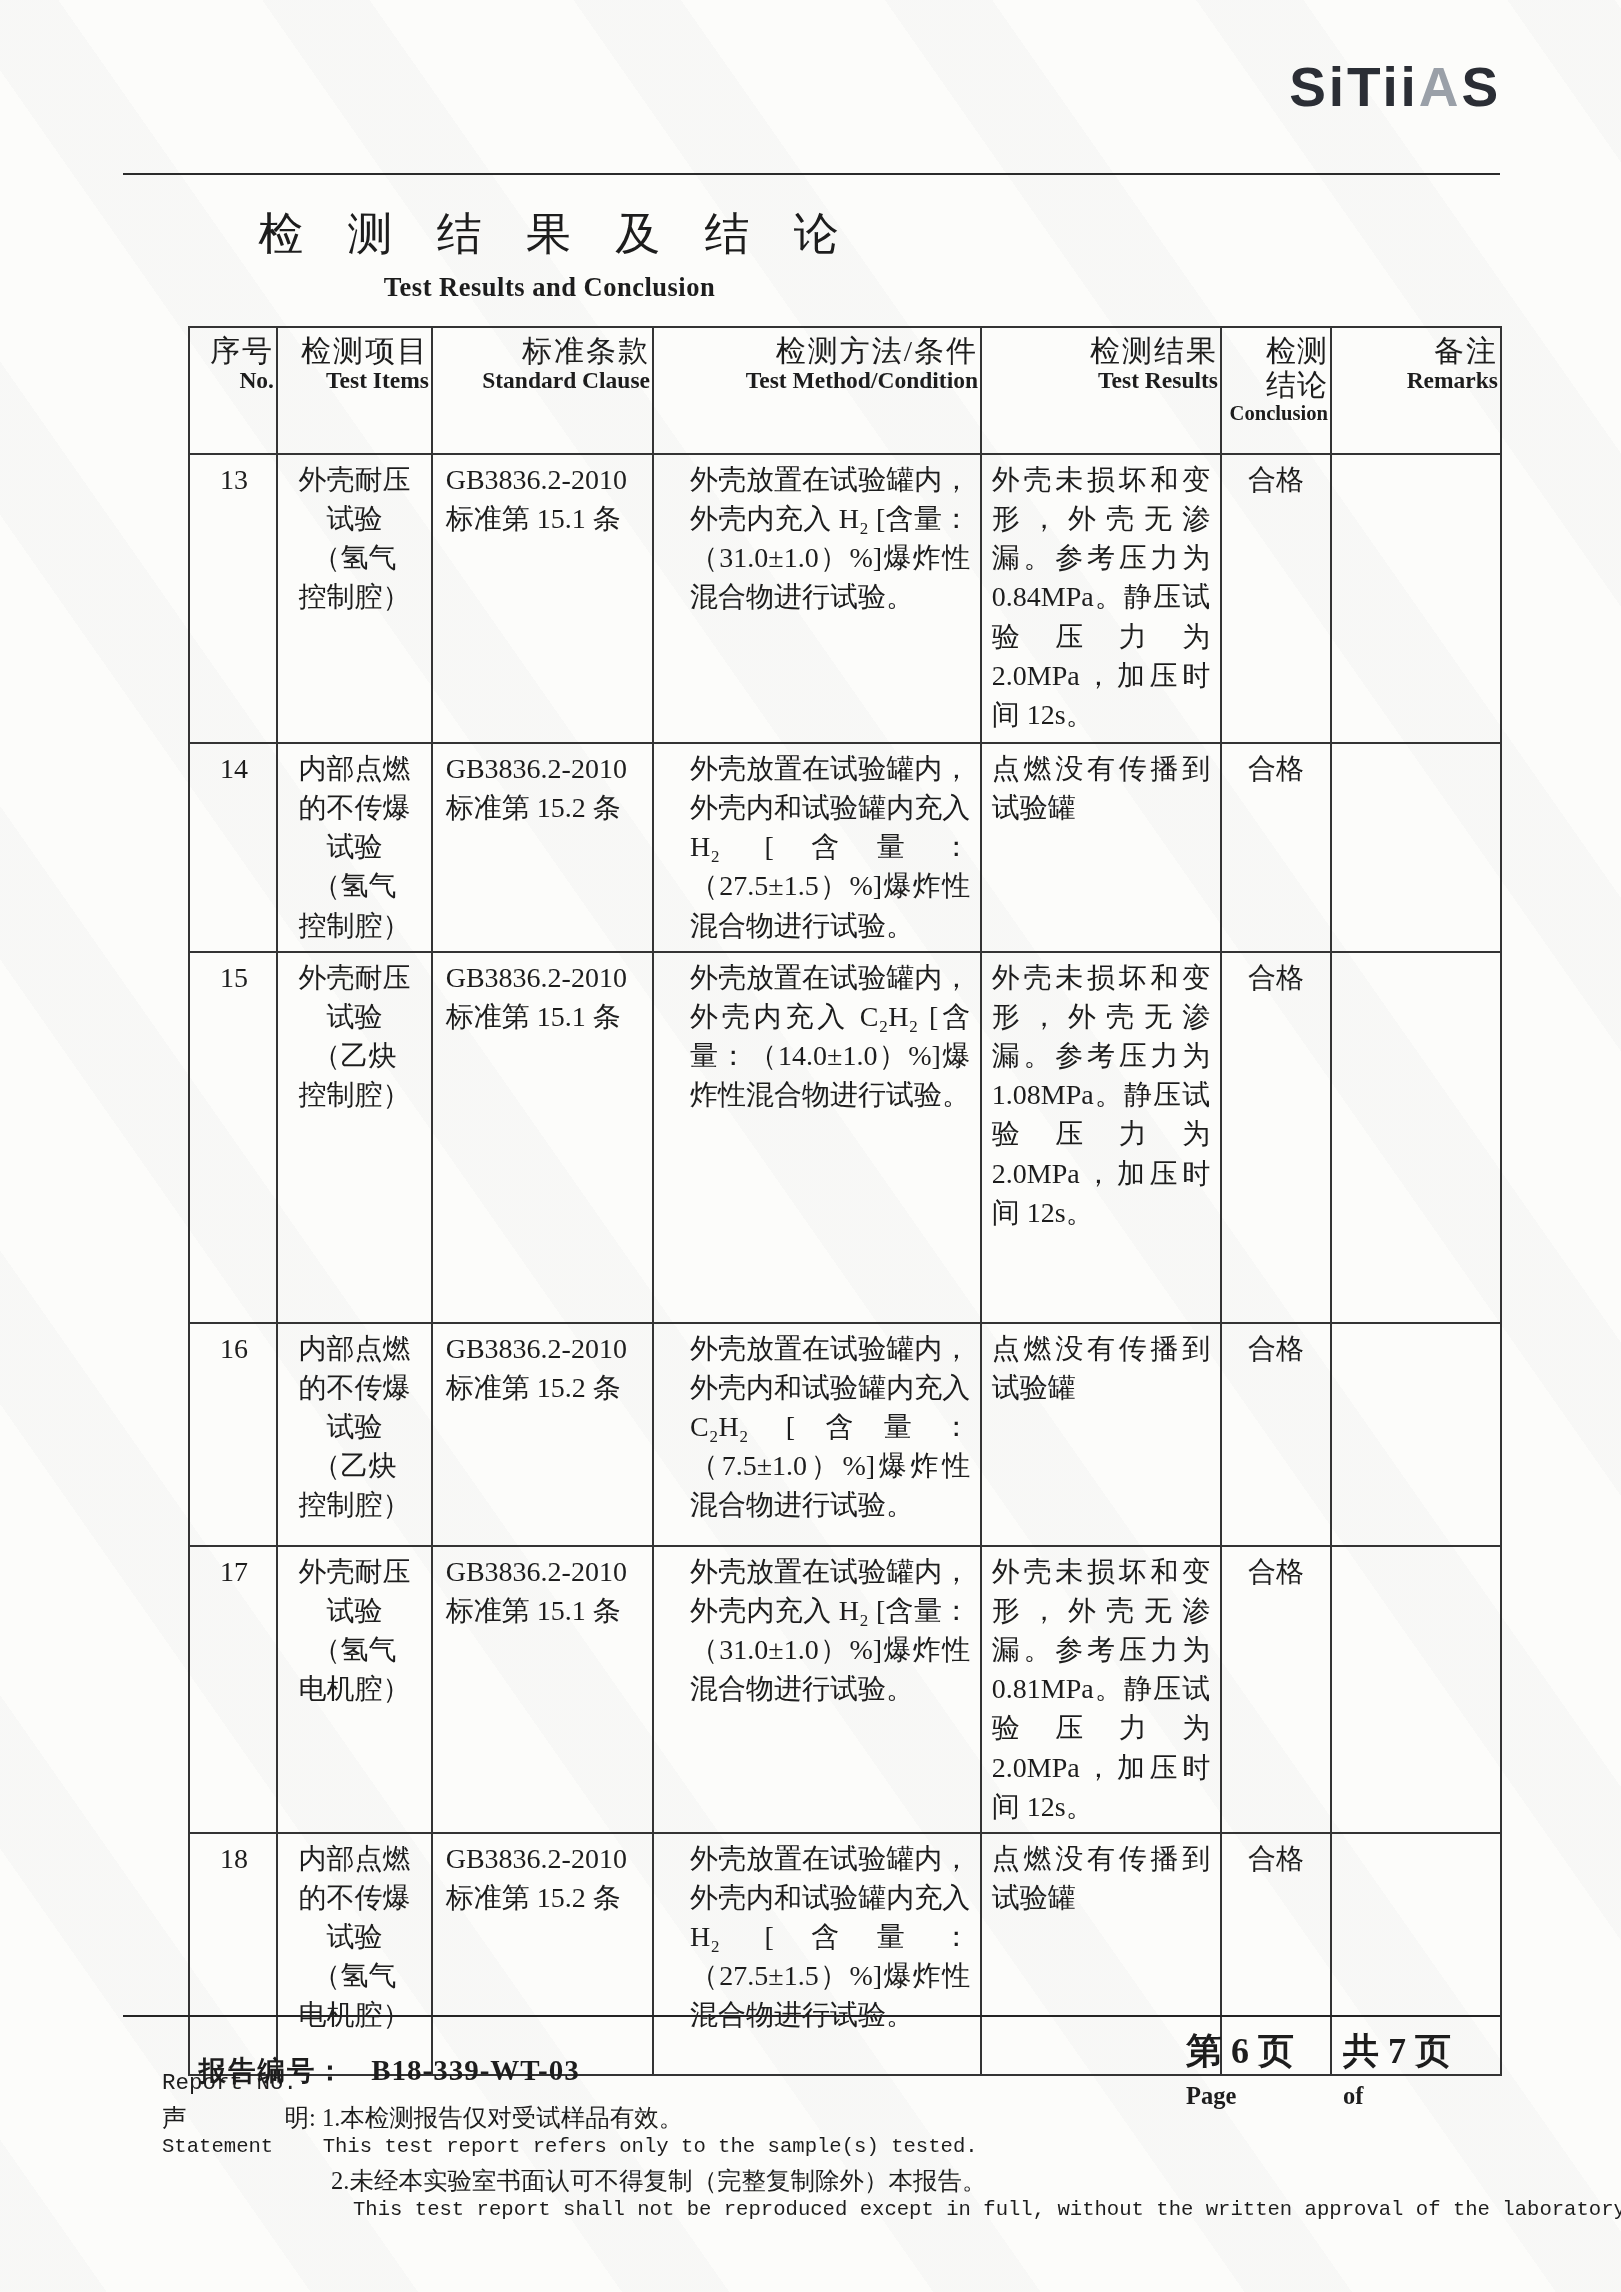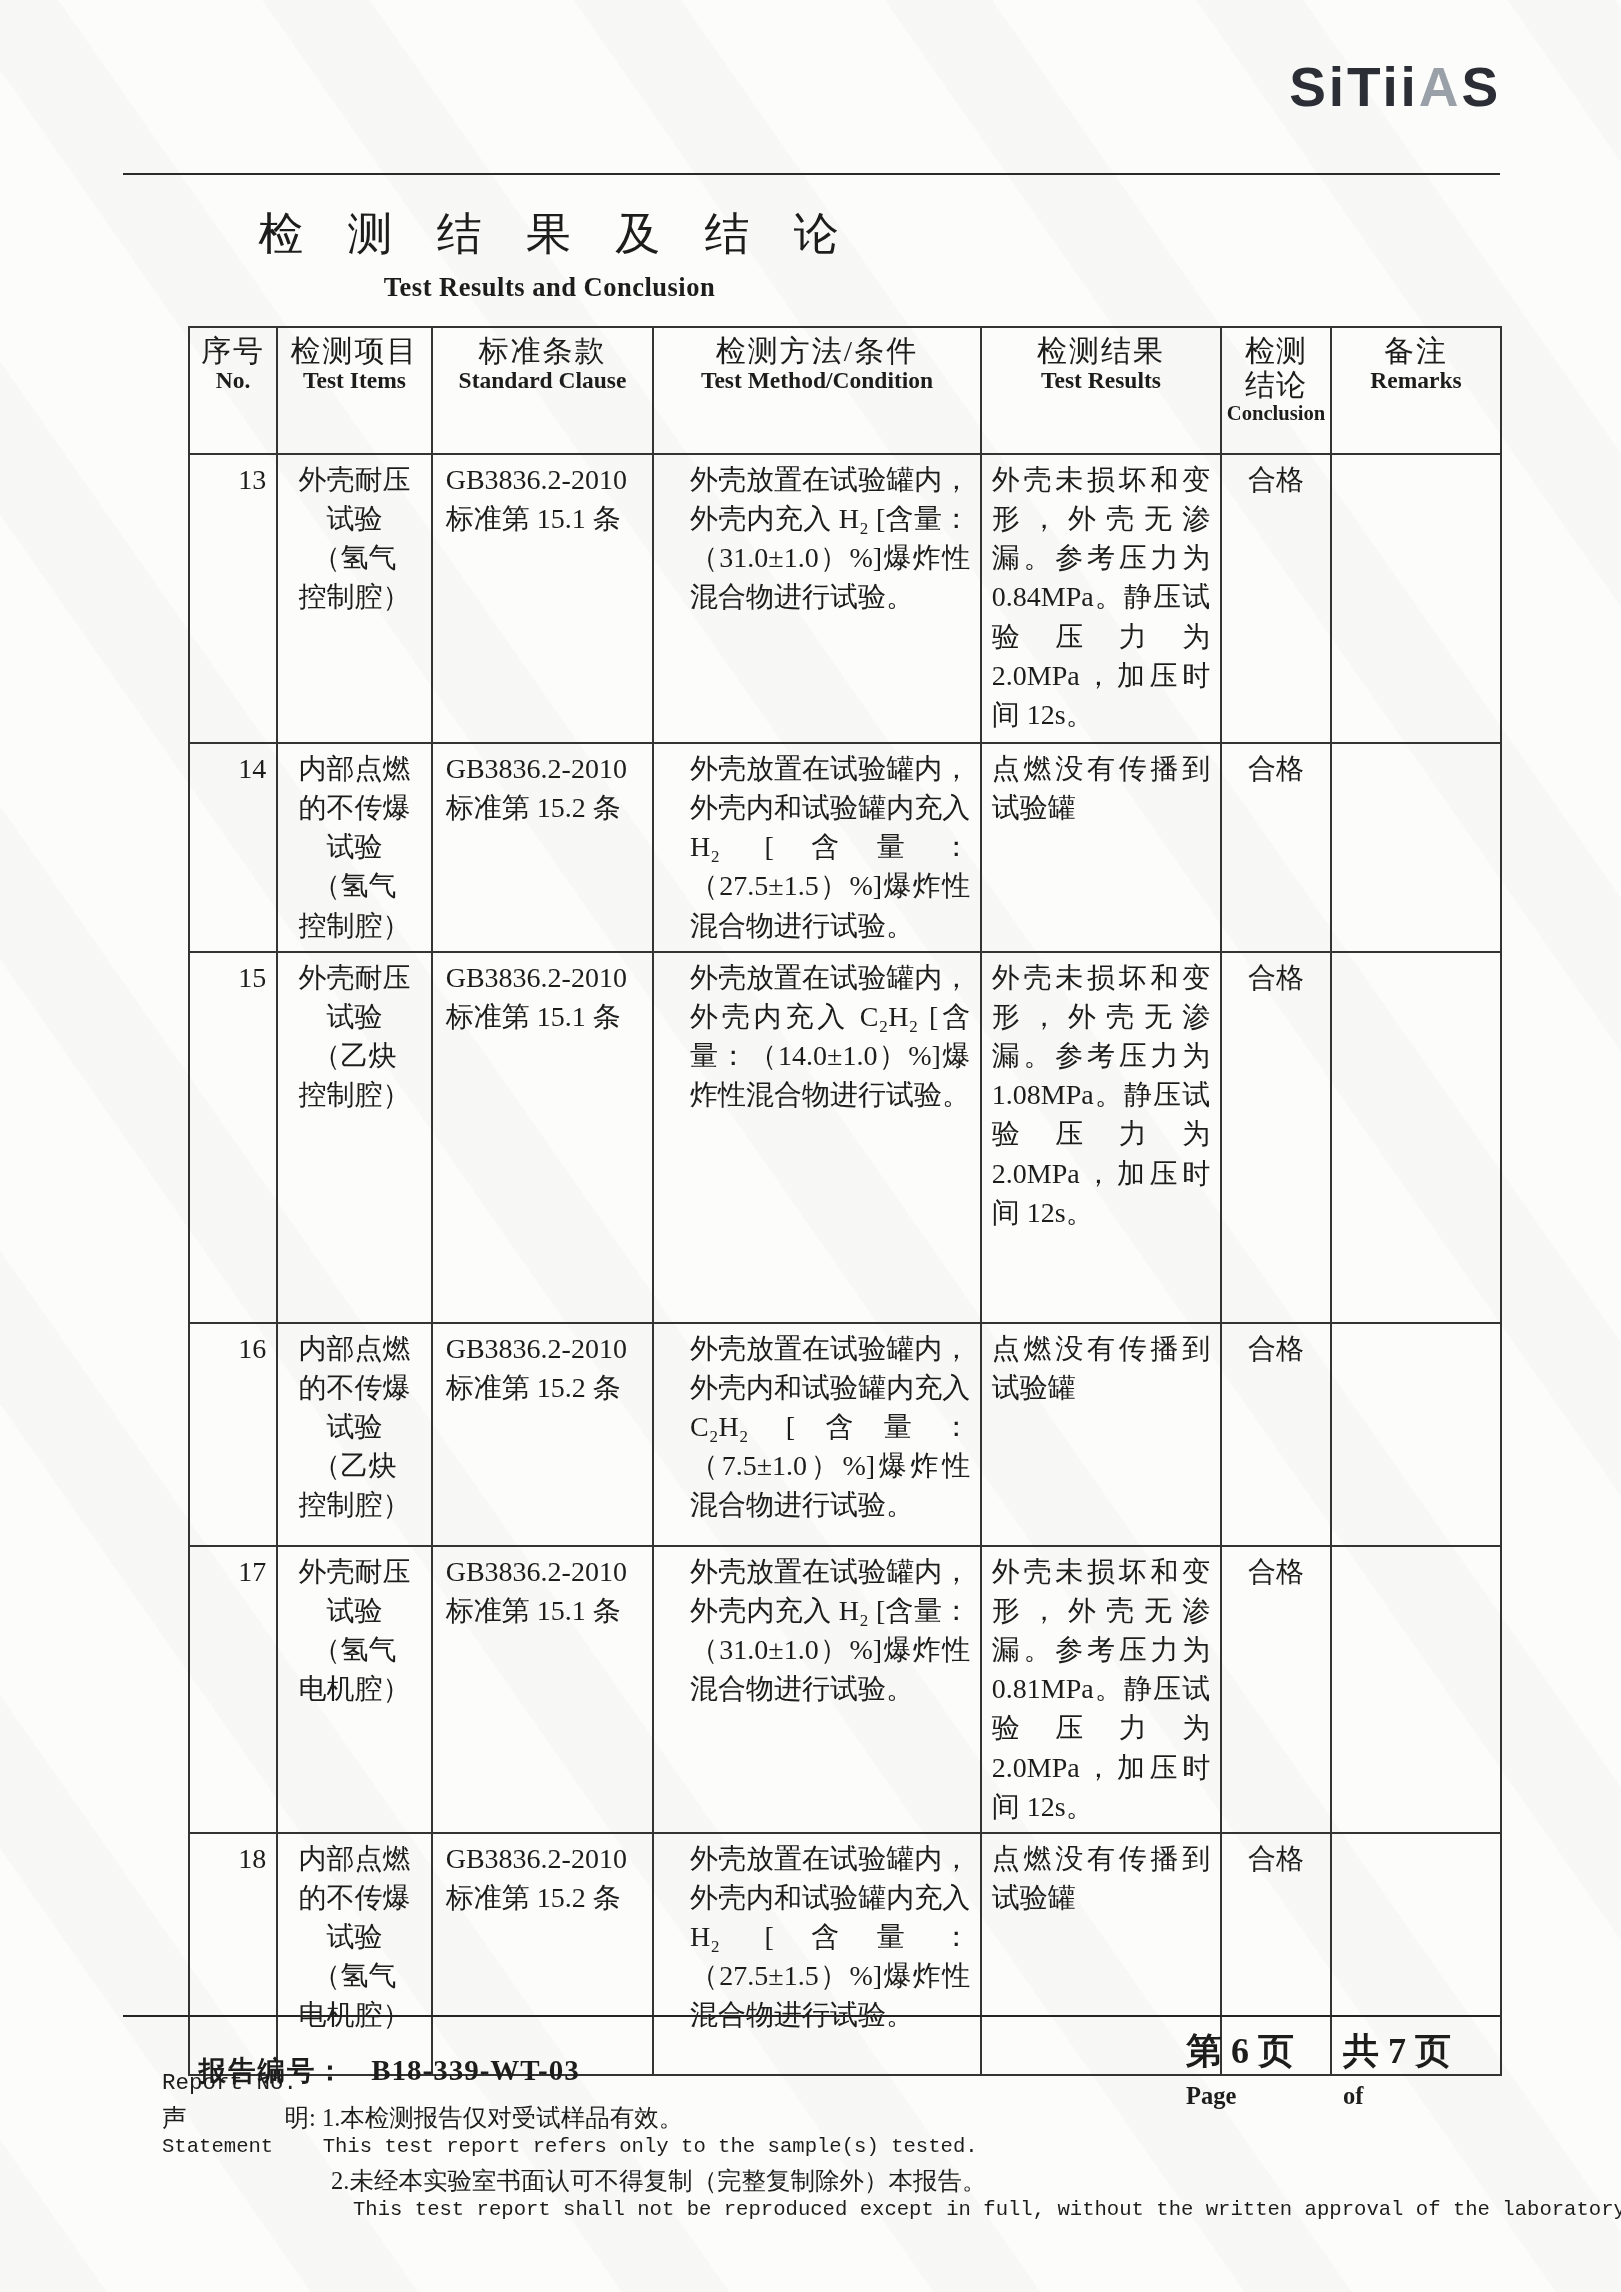--- a/index.html
+++ b/index.html
@@ -32,28 +32,28 @@
   .title-en { font-size:26.5px; font-weight:bold; margin-top:7.8px; letter-spacing:0.5px; }
   
   table.results {
     position:absolute; top:326px; left:188px; width:1311px;
     border-collapse:collapse; table-layout:fixed;
   }
   table.results th, table.results td {
     border:2px solid #343434; vertical-align:top; overflow:hidden;
   }
   table.results { border:2.9px solid #2b2b2b; }
-  tr.header-row { height:127px; }
+  tr.header-row { height:127px;text-align:right; }
   th .hcell { display:flex; flex-direction:column; justify-content:space-evenly; height:100%; padding:5.9px 2px; }
   .h-zh { font-size:30px; font-weight:normal; letter-spacing:2px; line-height:1.15; white-space:pre-line; }
   .h-en { font-size:23.5px; font-weight:bold; line-height:1.05; }
   th.concl-h .h-zh { letter-spacing:1px; }
   th.concl-h .h-en { font-size:20.6px; letter-spacing:0; }
   td { font-size:28px; line-height:1.40; padding:4.9px 9.8px 5.9px; }
-  td.c-no { text-align:right;padding-left:12px; }
+  td.c-no { text-align:center;padding-left:12px; }
   td.c-item { text-align:center; white-space:pre-line; padding:4.9px 3.9px; }
   td.c-clause { white-space:pre-line; padding-left:12.7px; padding-right:5.9px; }
   td.c-method { text-align:justify;padding-left:36px; }
   td.c-result { text-align:justify;border-radius:19px; }
   td.c-concl { text-align:center;border-radius:7px; }
   tr.r13 { height:289px; } tr.r14 { height:201px;margin-top:39px; } tr.r15 { height:371px; }
   tr.r16 { height:223px; } tr.r17 { height:282px; } tr.r18 { height:242px; }
   
   .footer-rule {
     position:absolute; top:2015px; left:123px; width:1377px;

